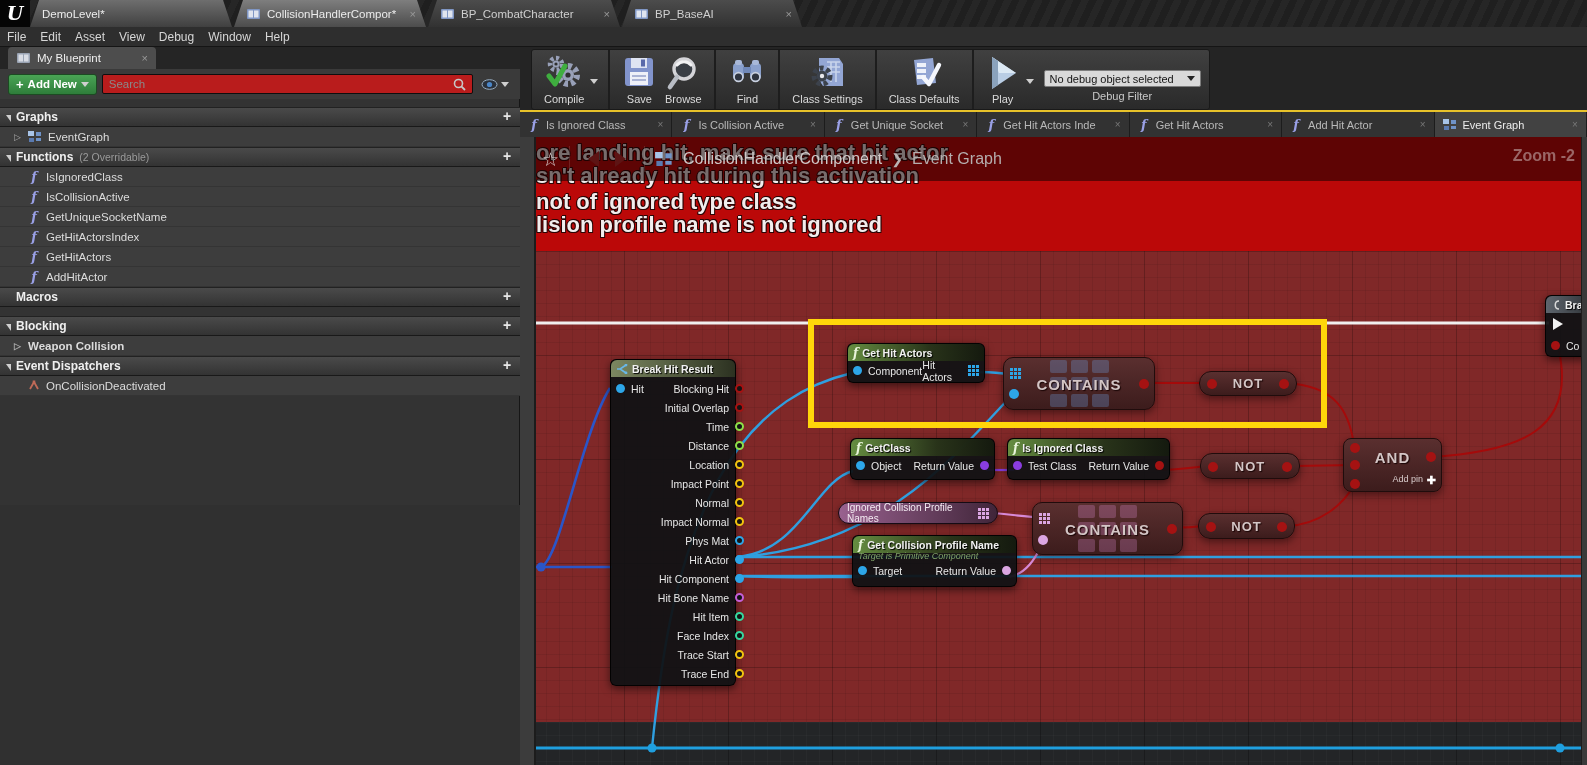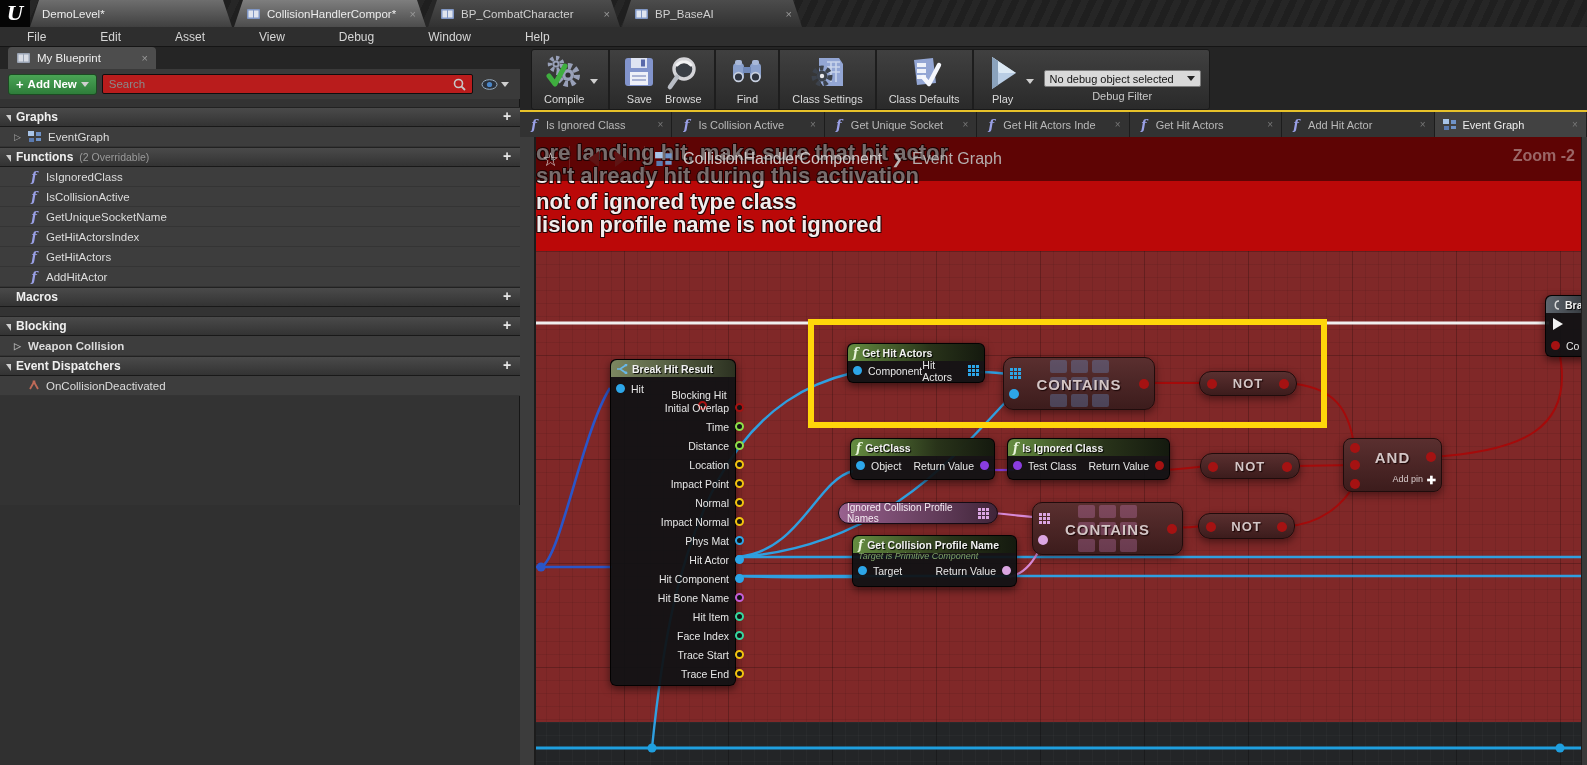--- a/index.html
+++ b/index.html
@@ -19,21 +19,21 @@
   .doctab.act   { left:234px; width:192px; background:linear-gradient(#7e7e7e,#4c4c4c); }
   .doctab.inact { background:linear-gradient(#4c4c4c,#323232); color:#cfcfcf; }
   .doctab.t3 { left:428px; width:192px; }
   .doctab.t4 { left:622px; width:180px; }
   .doctab .x { color:#9a9a9a; font-size:11px; margin-left:auto; }
   .bookicon { width:15px; height:12px; flex:0 0 auto; }
 
   
   .menubar { left:0; top:27px; width:1587px; height:20px; background:#2e2e2e;
     border-bottom:1px solid #151515; display:flex; align-items:center; }
-  .menu-item { font-size:12px; color:#d6d6d6; padding:0 27px; }
+  .menu-item { font-size:12px; color:#d6d6d6; padding:0 7px; }
   .menu-item:first-child { margin-left:0; }
 
   
   .sidebar { left:0; top:47px; width:520px; height:718px; background:#333333; border-right:1px solid #161616; }
   .paneltab-row { left:0; top:0; width:520px; height:22px; background:#252525; }
   .paneltab { left:8px; top:0; width:148px; height:22px; background:#4d4d4d;
     border-radius:4px 4px 0 0; display:flex; align-items:center; gap:6px; padding:0 8px;
     font-size:11.5px; color:#efefef; }
   .paneltab .x { margin-left:auto; color:#9a9a9a; font-size:11px; }
   .controls { left:0; top:22px; width:520px; height:30px; background:#3a3a3a; display:flex; align-items:center; padding:0 8px; gap:5px; }
@@ -527,21 +527,21 @@
             <circle cx="10" cy="1" r="1.4" fill="#69b7e8"></circle>
             <circle cx="10" cy="9" r="1.4" fill="#69b7e8"></circle>
           </svg>
         <span class="t">Break Hit Result</span>
       </div>
       <div style="position:absolute; left:0; top:19px; width:138px;">
         <div class="prow" style="position:absolute; top:0; left:0;">
           <span class="pin in" style="border-color: rgb(45, 166, 232); background-color: rgb(45, 166, 232);"></span>
           <span>Hit</span>
         </div>
-        <div class="prow out" style="position:absolute; top:12px; right:0; width:100px;flex-direction:column;">
+        <div class="prow out" style="position:absolute; top:0; right:0; width:100px;">
             <span>Blocking Hit</span>
             <span class="pin outp" style="border-color: rgb(165, 18, 18);"></span>
           </div>
         <div class="prow out" style="position:absolute; top:19px; right:0;">
             <span>Initial Overlap</span>
             <span class="pin outp" style="border-color: rgb(165, 18, 18);"></span>
           </div>
         <div class="prow out" style="position:absolute; top:38px; right:0;">
             <span>Time</span>
             <span class="pin outp" style="border-color: rgb(141, 224, 73);"></span>

